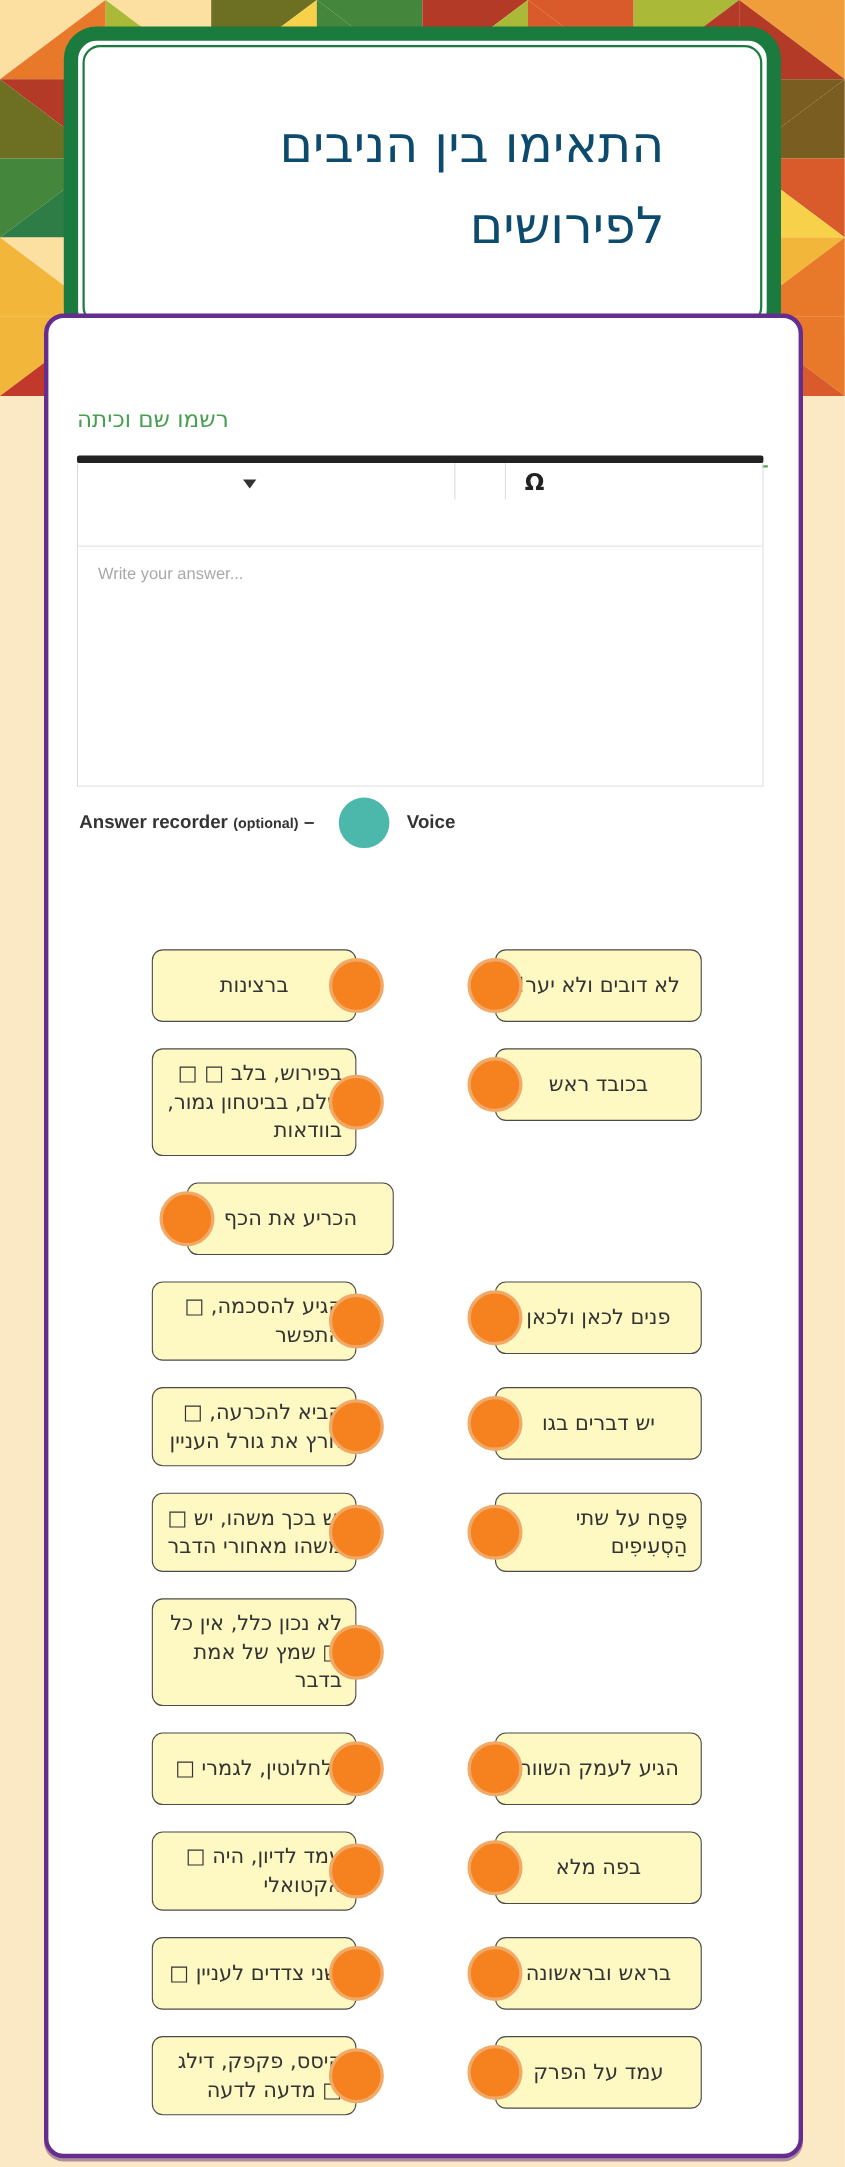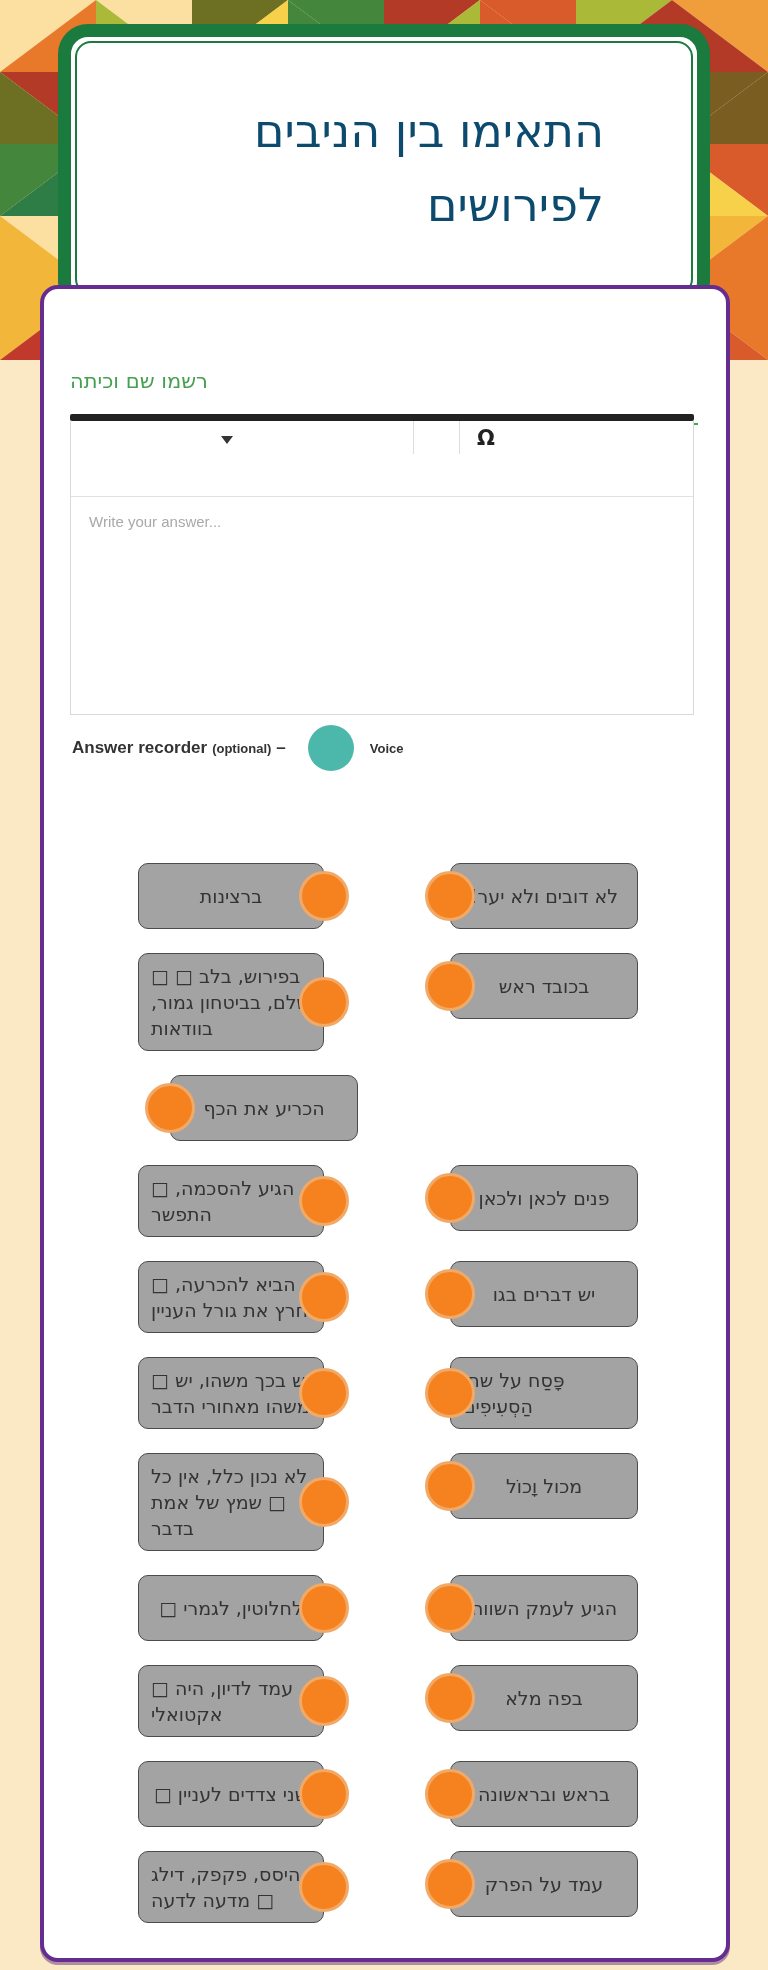--- a/index.html
+++ b/index.html
@@ -64,32 +64,32 @@
   .answer-area::placeholder{color:#a9a9a9;}
   
   .recorder{position:absolute;left:28px;top:436px;height:46px;display:flex;align-items:center;}
   .rec-label{font-size:17px;font-weight:bold;color:#333;}
   .rec-optional{font-size:13px;font-weight:bold;color:#333;margin-left:5px;}
   .rec-dash{font-size:17px;font-weight:bold;color:#333;margin-left:5px;}
   .voice-btn{
     width:46px;height:46px;border-radius:50%;background:#4cb8ac;border:none;
     margin-left:22px;margin-right:16px;cursor:pointer;
   }
-  .voice-label{font-size:13px;font-weight:bold;color:#333;}
+  .voice-label{font-size:17px;font-weight:bold;color:#333;}
   
   .match-list{position:absolute;left:0;top:574px;width:690px;}
   .match-row{display:flex;align-items:flex-start;margin-bottom:24px;}
   .match-item{position:relative;}
   .match-item.left{margin-left:94px;width:186px;}
   .match-item.right{margin-left:126px;width:188px;}
   .match-box{
     box-sizing:border-box;width:100%;min-height:66px;
-    border:1px solid #4b4b4b;border-radius:10px;background:#a3a3a3;
+    border:1px solid #4b4b4b;border-radius:10px;background:#fef9c3;
     display:flex;align-items:center;justify-content:center;
-    padding:9px 12px;text-align:left;direction:rtl;
+    padding:9px 12px;text-align:right;direction:rtl;
     font-size:19px;line-height:26px;color:#333;
     font-family:"DejaVu Sans","Liberation Sans",sans-serif;
   }
   .match-dot{
     position:absolute;width:44px;height:44px;border-radius:50%;
     background:#f6821f;border:3px solid #f1a967;box-sizing:content-box;
     top:50%;transform:translateY(-50%);cursor:pointer;z-index:3;
   }
   .match-item.left  .match-dot{right:-25px;}
   .match-item.right .match-dot{left:-25px;}
@@ -273,24 +273,20 @@
       <div class="match-box" dir="rtl">פָּסַח על שתי הַסְעִיפִים</div>
       <div class="match-dot"></div>
     </div>
   </div>
 
   <div class="match-row">
     <div class="match-item left">
       <div class="match-box" dir="rtl">לא נכון כלל, אין כל □ שמץ של אמת בדבר</div>
       <div class="match-dot"></div>
     </div>
-    <div class="match-item right">
-      <div class="match-box" dir="rtl">מכול וָכוֹל</div>
-      <div class="match-dot"></div>
-    </div>
   </div>
 
   <div class="match-row">
     <div class="match-item left">
       <div class="match-box" dir="rtl">לחלוטין, לגמרי □</div>
       <div class="match-dot"></div>
     </div>
     <div class="match-item right">
       <div class="match-box" dir="rtl">הגיע לעמק השווה</div>
       <div class="match-dot"></div>

